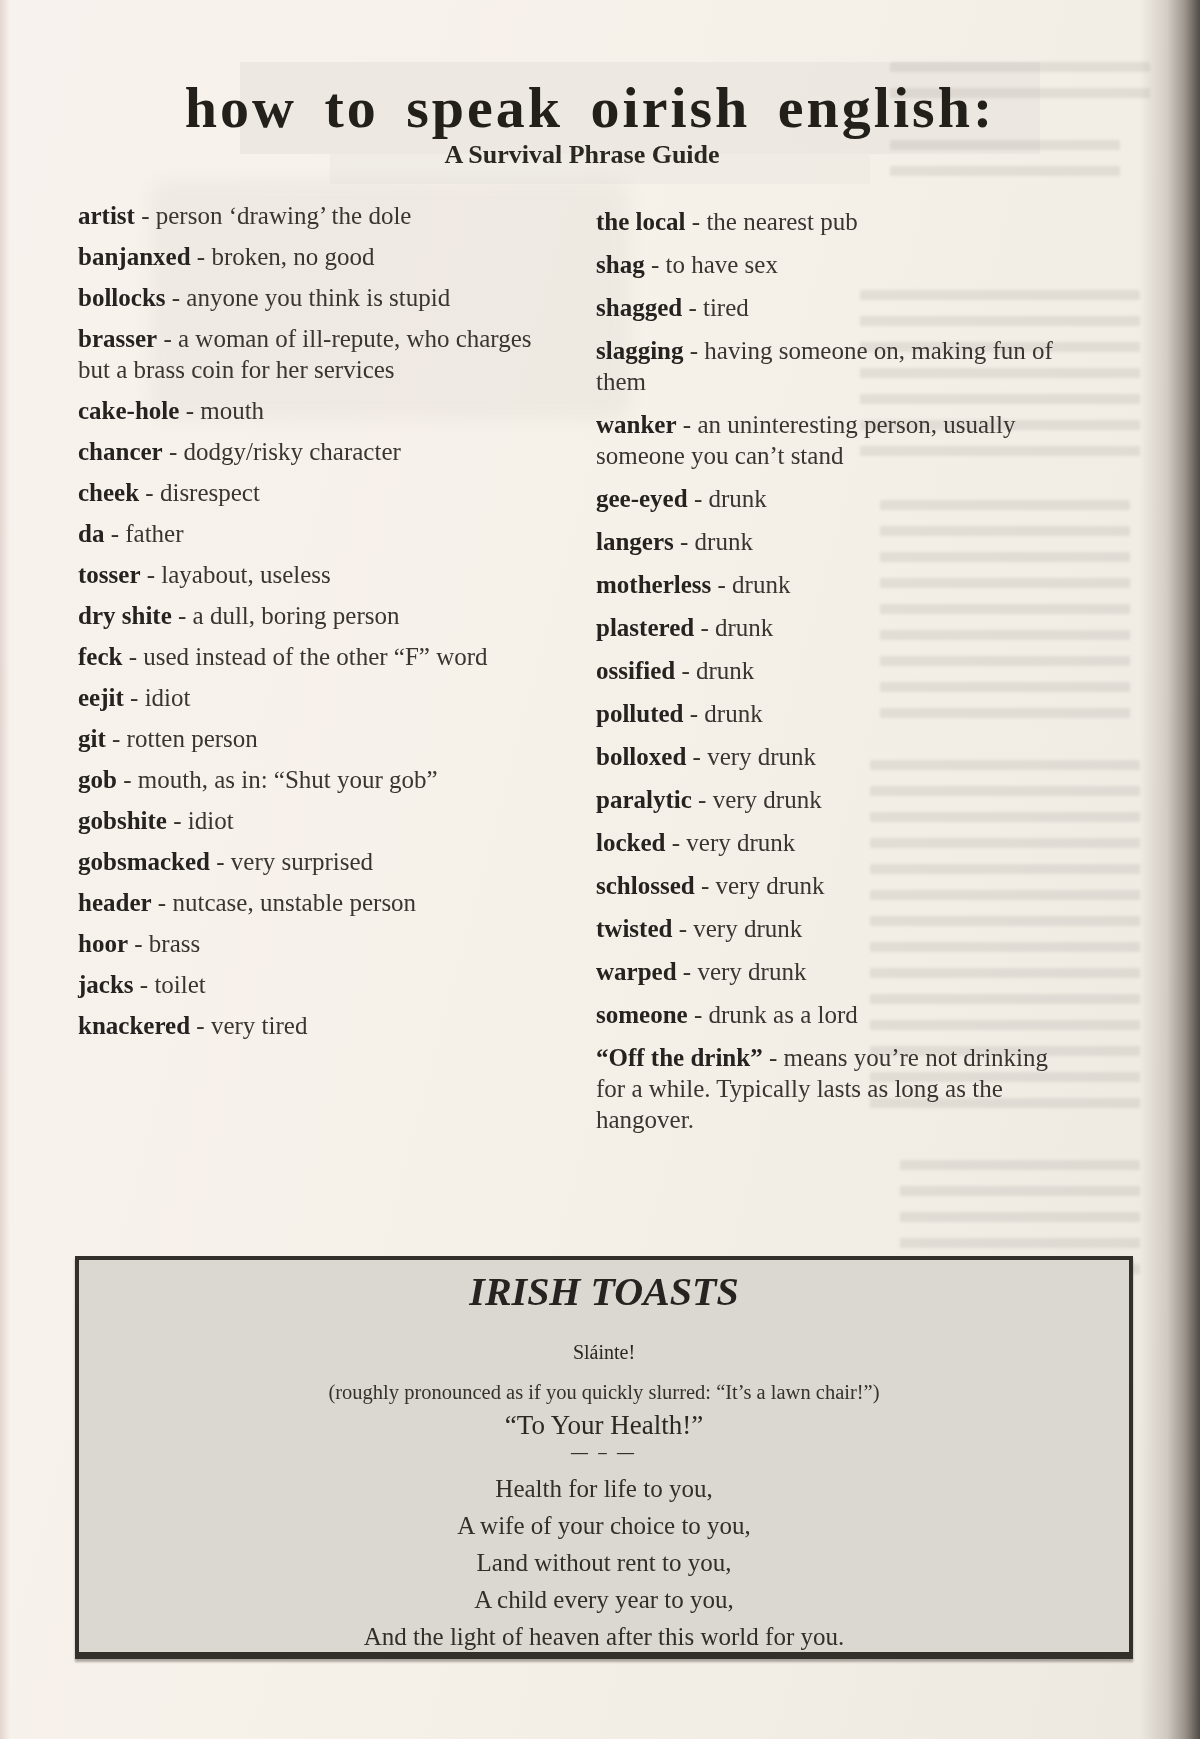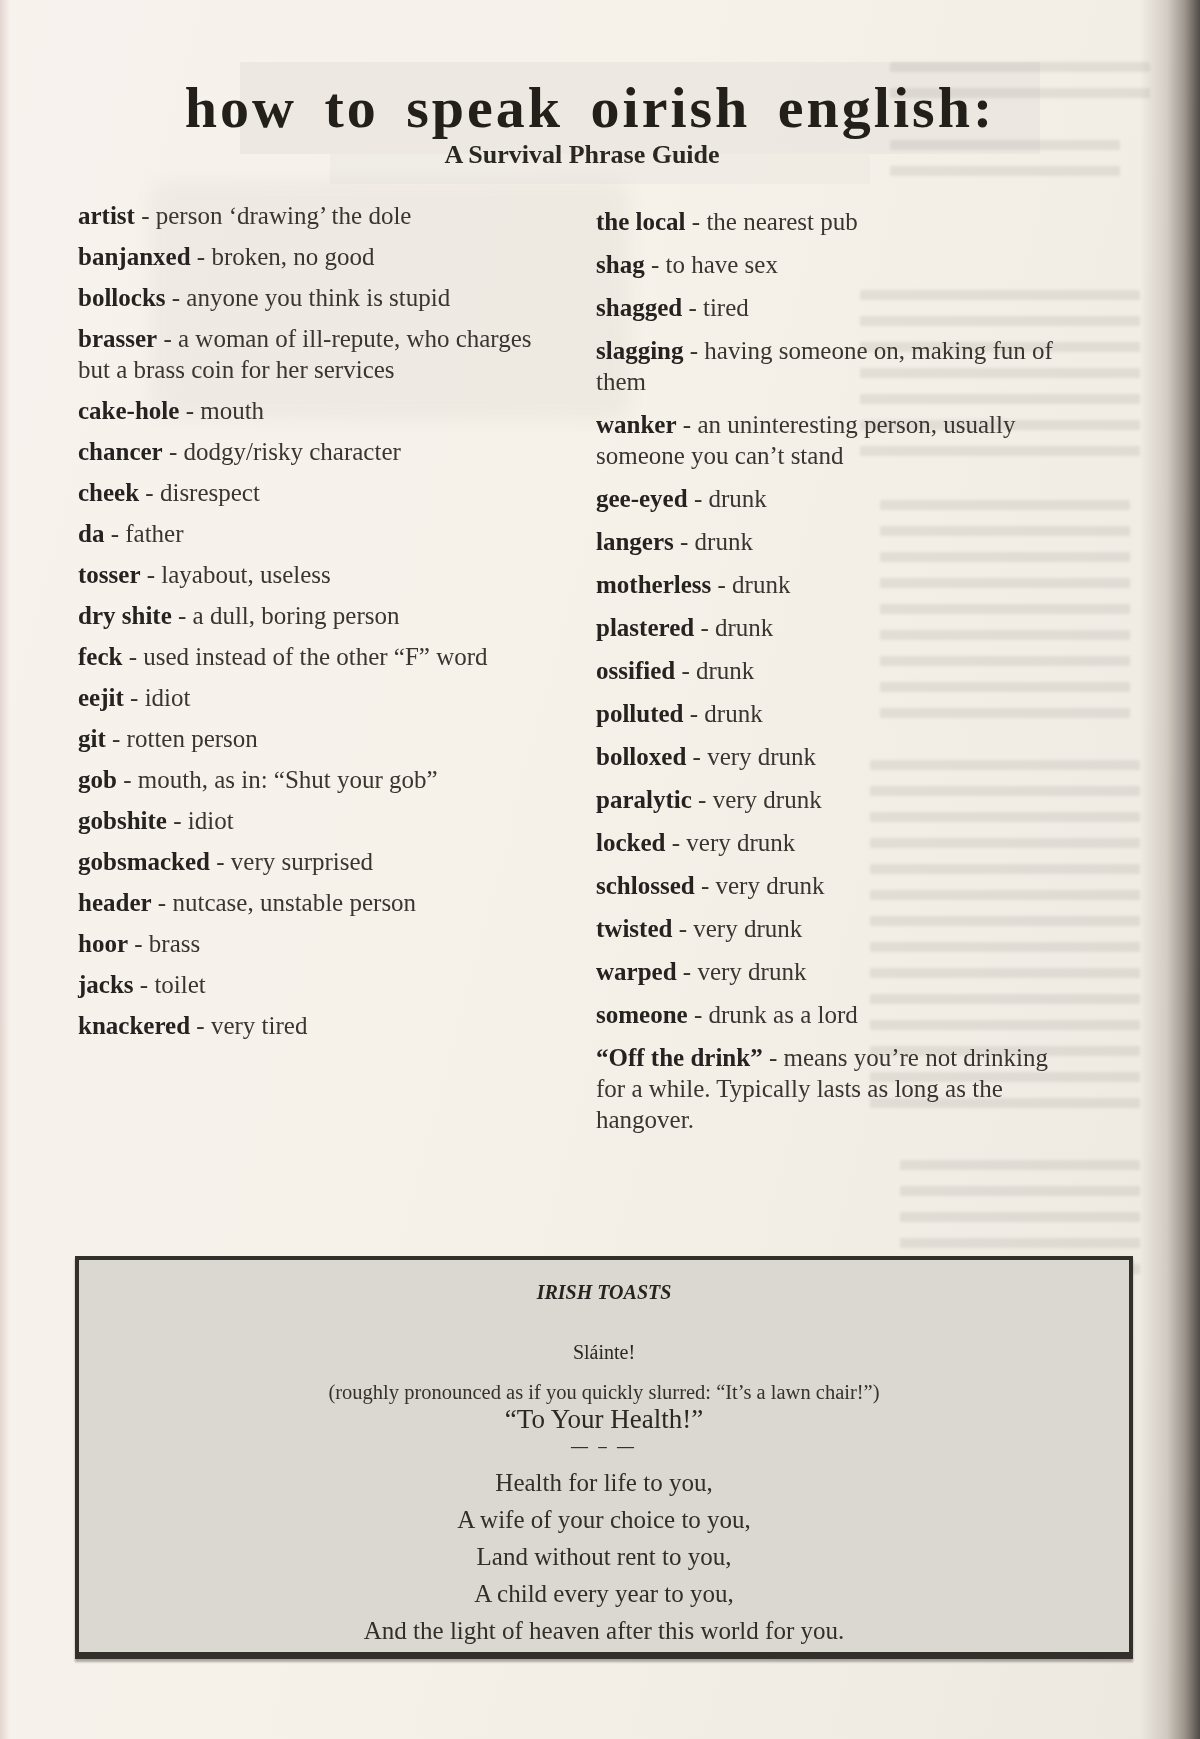--- a/index.html
+++ b/index.html
@@ -51,24 +51,24 @@
   .term{font-weight:bold;color:#262220;}
   .def{color:#3a352f;}
   
   .toast-box{
     position:absolute;left:75px;top:1256px;width:1050px;height:392px;
     background:#dad8d0;
     border:4px solid #33302c;border-bottom-width:7px;
     box-shadow:0 3px 2px rgba(40,35,30,.35);
     text-align:center;
   }
-  .toast-heading{margin:16px 16px 0;font-size:20px;font-weight:bold;font-style:italic;color:#262321;line-height:32px;}
+  .toast-heading{margin:16px 16px 0;font-size:40px;font-weight:bold;font-style:italic;color:#262321;line-height:32px;}
   .toast-word{margin-top:28px;font-size:20px;line-height:32px;color:#2b2722;}
   .toast-pron{margin-top:12px;font-size:20.5px;line-height:24px;color:#35312b;}
-  .toast-translation{font-size:27px;line-height:30px;color:#2b2722;}
+  .toast-translation{margin-top:6px;font-size:27px;line-height:30px;color:#2b2722;}
   .toast-divider{margin-top:4px;font-size:17px;line-height:18px;font-weight:bold;letter-spacing:3px;color:#35312b;}
   .toast-poem{margin-top:8px;}
   .poem-line{font-size:25px;line-height:37px;color:#322e28;}
   
   .smudge{
     position:absolute;
     background:repeating-linear-gradient(to bottom,rgba(90,85,78,.9) 0 10px,rgba(90,85,78,0) 10px 26px);
     opacity:.12;filter:blur(1.6px);
     border-radius:3px;
   }

